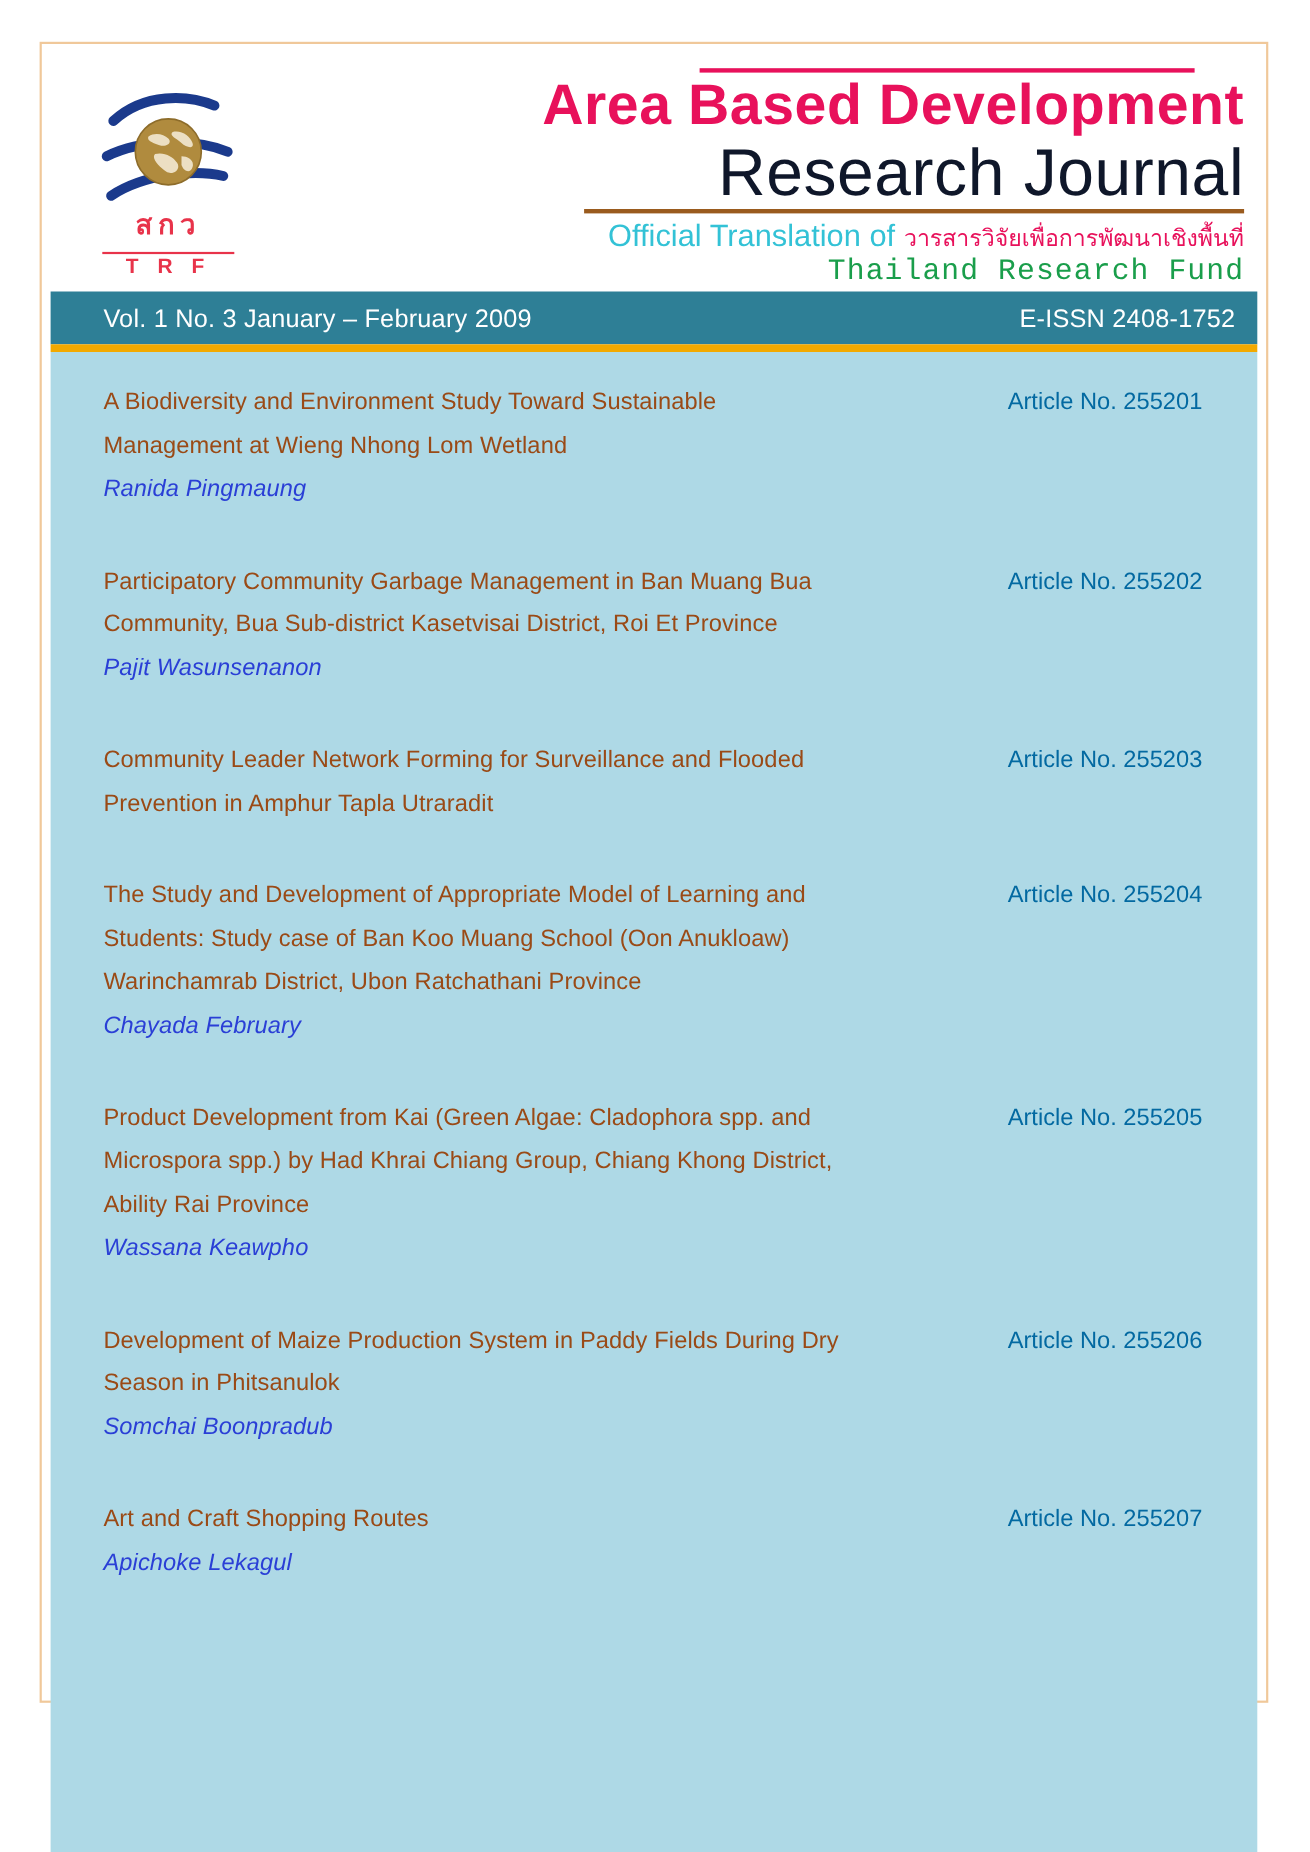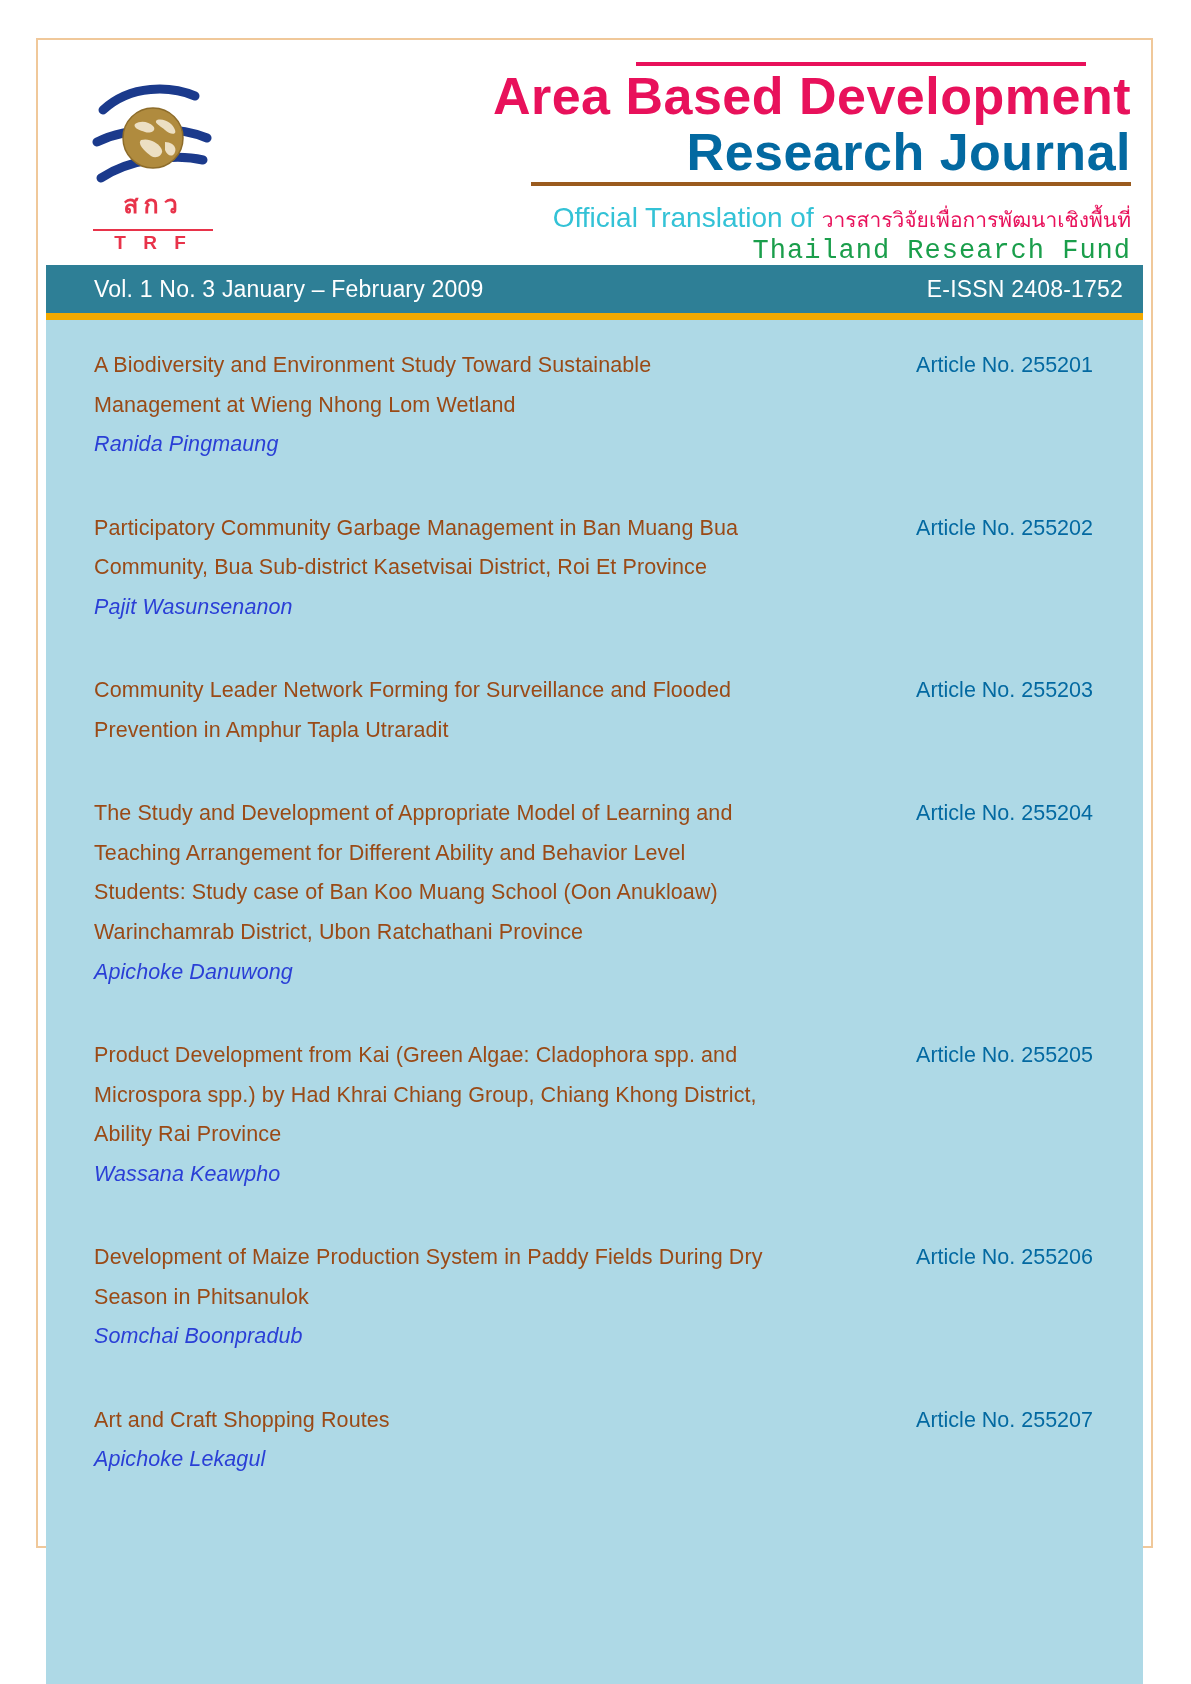--- a/index.html
+++ b/index.html
@@ -99,40 +99,40 @@
   .title-line1 {
     color: #e8115b;
     font-family: "Liberation Sans", sans-serif;
     font-size: 52px;
     font-weight: bold;
     letter-spacing: 0.5px;
     line-height: 1.02;
     white-space: nowrap;
   }
   .title-line2 {
-    color: #0369a1;
-    font-family: "Liberation Sans", sans-serif;
-    font-size: 52px;
-    font-weight: bold;
+    color: #0f172a;
+    font-family: "Liberation Sans", sans-serif;
+    font-size: 60px;
+    font-weight: normal;
     letter-spacing: 0.5px;
     line-height: 1.05;
     white-space: nowrap;
     margin-top: 2px;
   }
   .rule-mid {
     height: 4px;
     background: #9a5b1e;
     width: 600px;
     margin: 2px 0 6px auto;
   }
   .subtitle-row {
     font-size: 0;
     line-height: 1;
     white-space: nowrap;
-    margin-top: 18px;
+    margin-top: 7px;
   }
   .subtitle-en {
     display: inline;
     color: #33c2d6;
     font-family: "Liberation Sans", sans-serif;
     font-size: 28px;
     vertical-align: baseline;
   }
   .subtitle-th {
     display: inline;
@@ -307,24 +307,23 @@
       <div class="article">
         <div class="article-main">
           <div class="article-title-line">Community Leader Network Forming for Surveillance and Flooded</div>
           <div class="article-title-line">Prevention in Amphur Tapla Utraradit</div>
         </div>
         <div class="article-no">Article No. 255203</div>
       </div>
       <div class="article">
         <div class="article-main">
           <div class="article-title-line">The Study and Development of Appropriate Model of Learning and</div>
-          <div class="article-title-line">Teaching Arrangement for Different Ability and Behavior Level</div>
           <div class="article-title-line">Students: Study case of Ban Koo Muang School (Oon Anukloaw)</div>
           <div class="article-title-line">Warinchamrab District, Ubon Ratchathani Province</div>
-          <div class="article-author">Apichoke Danuwong</div>
+          <div class="article-author">Chayada February</div>
         </div>
         <div class="article-no">Article No. 255204</div>
       </div>
       <div class="article">
         <div class="article-main">
           <div class="article-title-line">Product Development from Kai (Green Algae: Cladophora spp. and</div>
           <div class="article-title-line">Microspora spp.) by Had Khrai Chiang Group, Chiang Khong District,</div>
           <div class="article-title-line">Ability Rai Province</div>
           <div class="article-author">Wassana Keawpho</div>
         </div>

